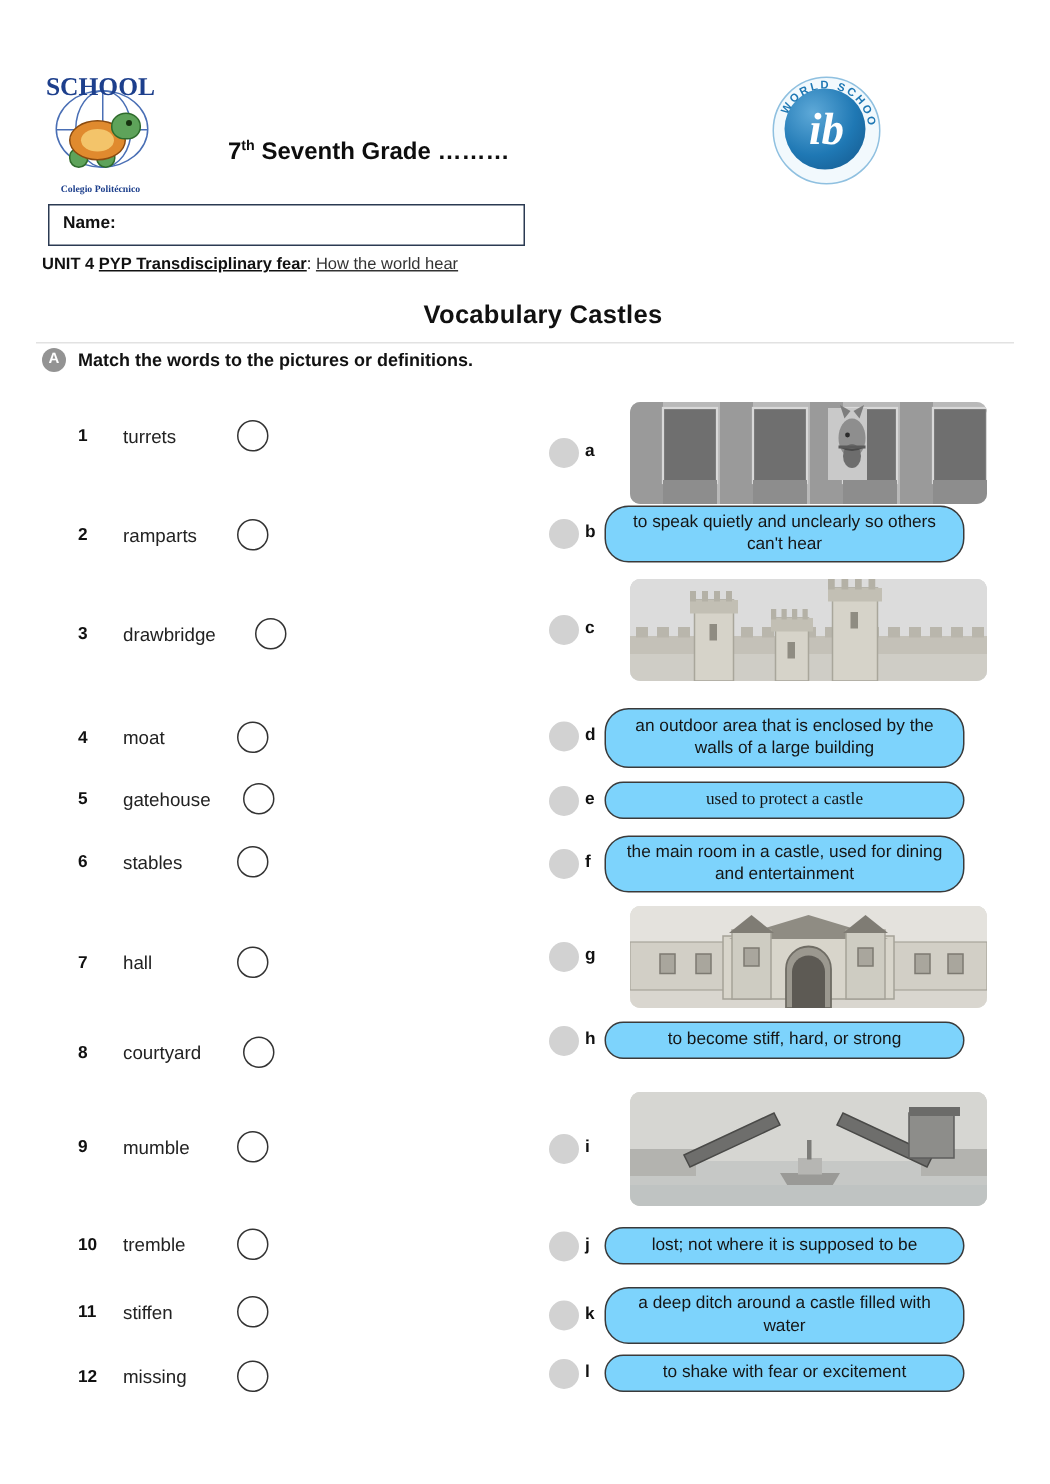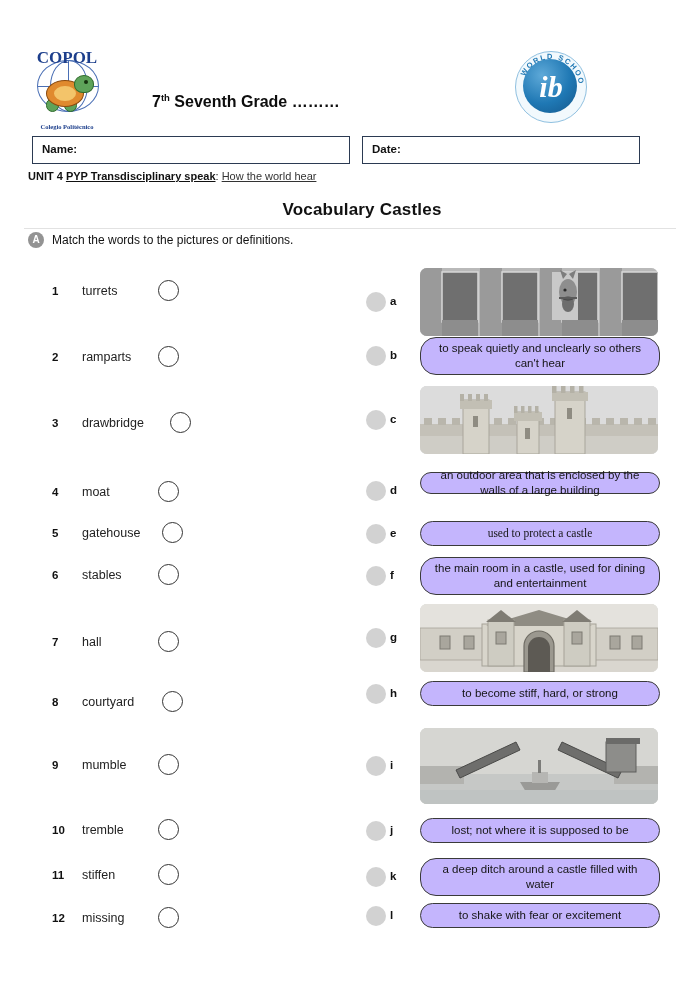--- a/index.html
+++ b/index.html
@@ -253,21 +253,21 @@
     color: #ffffff;
     font-size: 10px;
     font-weight: bold;
     text-align: center;
     line-height: 16px;
   }
   .instruction-text {
     position: absolute;
     left: 24px; top: 1px;
     font-size: 12px;
-    font-weight: normal;
+    font-weight: bold;
     color: #111;
     white-space: nowrap;
   }
 
   
   .left-col { position: absolute; left: 0; top: 0; }
   .word-row {
     position: absolute;
     left: 52px;
     height: 24px;
@@ -312,25 +312,25 @@
     position: absolute;
     left: 24px;
     width: 12px;
     font-size: 11.5px;
     font-weight: bold;
     color: #111;
     text-align: left;
   }
   .bubble {
     position: absolute;
-    left: 54px;
+    left: 37px;
     box-sizing: border-box;
     border: 1.6px solid #3a3a3a;
     border-radius: 16px;
-    background: #c4b5fd;
+    background: #7dd3fc;
     text-align: center;
     font-size: 11.5px;
     color: #151515;
     display: flex;
     align-items: center;
     justify-content: center;
     line-height: 15px;
     padding: 0 10px;
   }
   .photo {
@@ -354,21 +354,21 @@
     <div class="turtle">
       <div class="turtle-leg l1"></div>
       <div class="turtle-leg l2"></div>
       <div class="turtle-shell">
           <div class="turtle-shell-in"></div>
         </div>
       <div class="turtle-head">
           <div class="turtle-eye"></div>
         </div>
     </div>
-    <div class="copol-word">COPOL</div>
+    <div class="copol-word">SCHOOL</div>
     <div class="copol-sub">Colegio Politécnico</div>
   </div>
 
   <div class="grade-line"><span>7</span><sup>th</sup><span> Seventh Grade ………</span></div>
 
   <div class="ib-logo">
     <div class="ib-ring-outer"></div>
     <div class="ib-ring-inner"></div>
     <div class="ib-letters">ib</div>
     <div class="ib-worldtext">
@@ -381,26 +381,23 @@
         </text>
       </svg>
     </div>
   </div>
 </div>
 
 <div class="idrow">
   <div class="idbox name">
     <span class="lbl">Name:</span>
   </div>
-  <div class="idbox date">
-    <span class="lbl">Date:</span>
-  </div>
 </div>
 
-<div class="unitline"><span class="b">UNIT 4</span> <span class="bu">PYP Transdisciplinary speak</span><span>: </span><span class="u">How the world hear</span></div>
+<div class="unitline"><span class="b">UNIT 4</span> <span class="bu">PYP Transdisciplinary fear</span><span>: </span><span class="u">How the world hear</span></div>
 
 <div class="page-title">Vocabulary Castles</div>
 <div class="title-rule"></div>
 
 <div class="instruction">
   <div class="abadge">A</div>
   <div class="instruction-text">Match the words to the pictures or definitions.</div>
 </div>
 
 <div class="left-col" id="left-col">
@@ -546,21 +543,21 @@
           <rect x="141" y="0" width="4.5" height="7" fill="#b4b1a6"></rect>
           <rect x="150" y="0" width="4.5" height="7" fill="#b4b1a6"></rect>
           <rect x="159" y="0" width="4.5" height="7" fill="#b4b1a6"></rect>
           <rect x="147" y="22" width="5" height="11" fill="#8f8c82"></rect>
         </svg>
       </div>
     </div>
     <div class="opt-row" style="top: 472px; height: 38px;">
       <div class="opt-dot" style="top: 9px;"></div>
       <div class="opt-letter" style="top: 12px;">d</div>
-      <div class="bubble" style="top: 0px; width: 240px; height: 22px;">an outdoor area that is enclosed by the walls of a large building</div>
+      <div class="bubble" style="top: 0px; width: 240px; height: 40px;">an outdoor area that is enclosed by the walls of a large building</div>
     </div>
     <div class="opt-row" style="top: 521px; height: 25px;">
       <div class="opt-dot" style="top: 2.5px;"></div>
       <div class="opt-letter" style="top: 5.5px;">e</div>
       <div class="bubble" style="top: 0px; width: 240px; height: 25px; font-family: Liberation Serif, serif;">used to protect a castle</div>
     </div>
     <div class="opt-row" style="top: 557px; height: 38px;">
       <div class="opt-dot" style="top: 9px;"></div>
       <div class="opt-letter" style="top: 12px;">f</div>
       <div class="bubble" style="top: 0px; width: 240px; height: 38px;">the main room in a castle, used for dining and entertainment</div>

